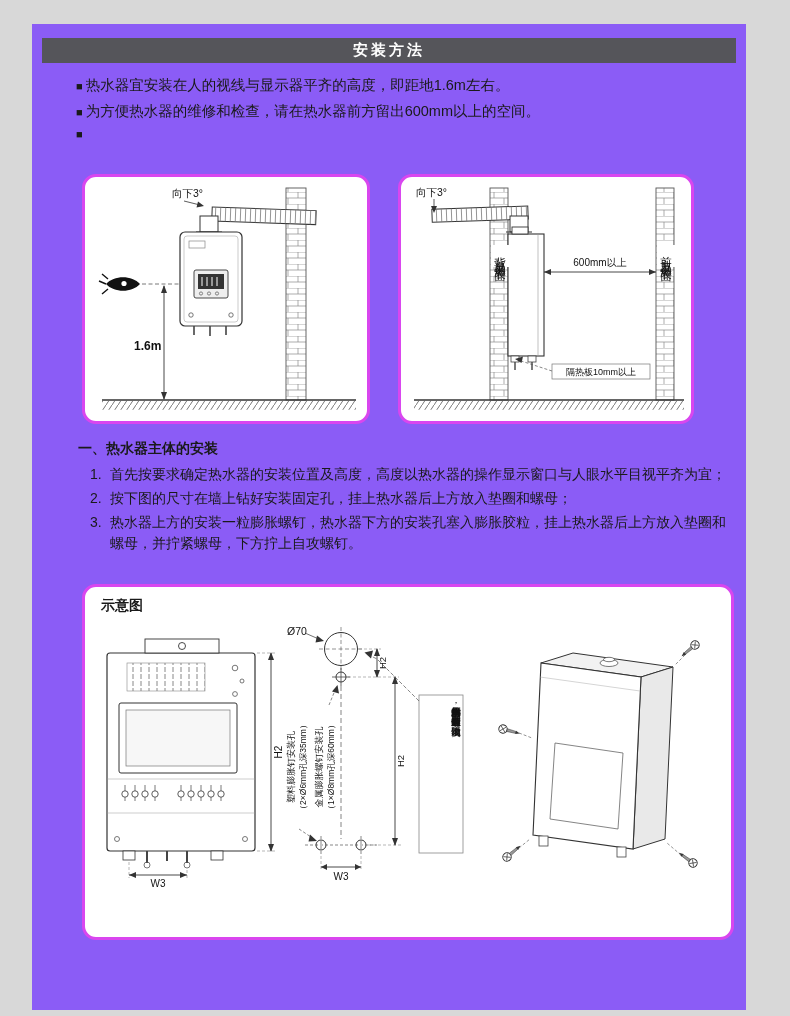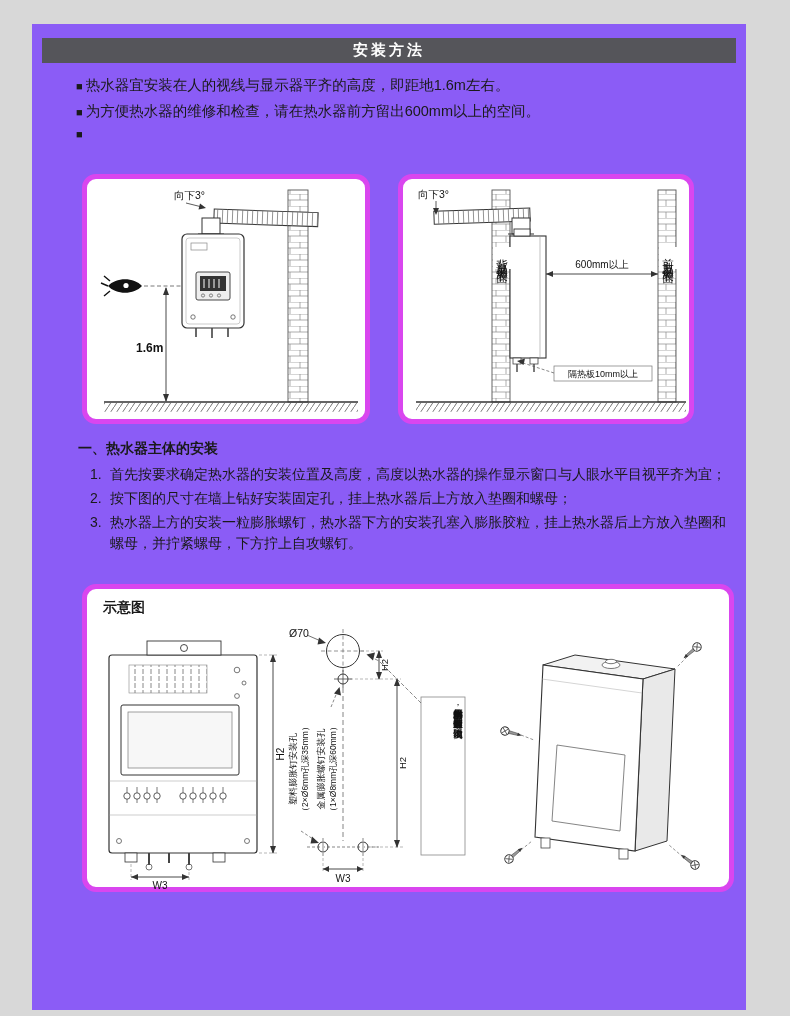--- a/index.html
+++ b/index.html
@@ -19,30 +19,30 @@
   .header-bar {
     position:absolute; left:10px; top:14px; width:694px; height:25px;
     background:#55555a; color:#fff;
     display:flex; align-items:center; justify-content:center;
     font-size:15px; font-weight:bold; letter-spacing:3px;
   }
   .notes { position:absolute; left:44px; top:52px; }
   .note-row { display:flex; align-items:baseline; height:26px; font-size:14.5px; }
   .note-bullet { font-size:11px; margin-right:3px; }
   .fig-box {
-    position:absolute; border:5px solid #d946ef; border-radius:14px; background:#fff;
+    position:absolute; border:3px solid #d946ef; border-radius:14px; background:#fff;
   }
   #fig1 { left:50px; top:150px; width:288px; height:250px; }
   #fig2 { left:366px; top:150px; width:296px; height:250px; }
   .section-title { position:absolute; left:46px; top:416px; font-size:14px; font-weight:bold; }
   .steps { position:absolute; left:58px; top:440px; width:640px; }
   .step { display:flex; font-size:14px; line-height:21px; margin-bottom:3px; }
   .step-num { width:20px; flex:none; }
   .step-text { flex:1; }
-  #fig3 { left:50px; top:560px; width:652px; height:308px; }
+  #fig3 { left:50px; top:560px; width:652px; height:356px; }
   .fig3-label { position:absolute; left:16px; top:10px; font-size:14px; font-weight:bold; }
   .vtext { position:absolute; writing-mode:vertical-rl; color:#111; }
   .wall-label {
     font-size:11.5px; line-height:16px; letter-spacing:3px;
     background:#fff; padding:2px 1px; width:18px;
   }
   .note-box {
     font-size:9.5px; line-height:13px; width:40px; height:150px; overflow:hidden;
   }
   svg { font-family:"Liberation Sans","DejaVu Sans",sans-serif; position:absolute; }

